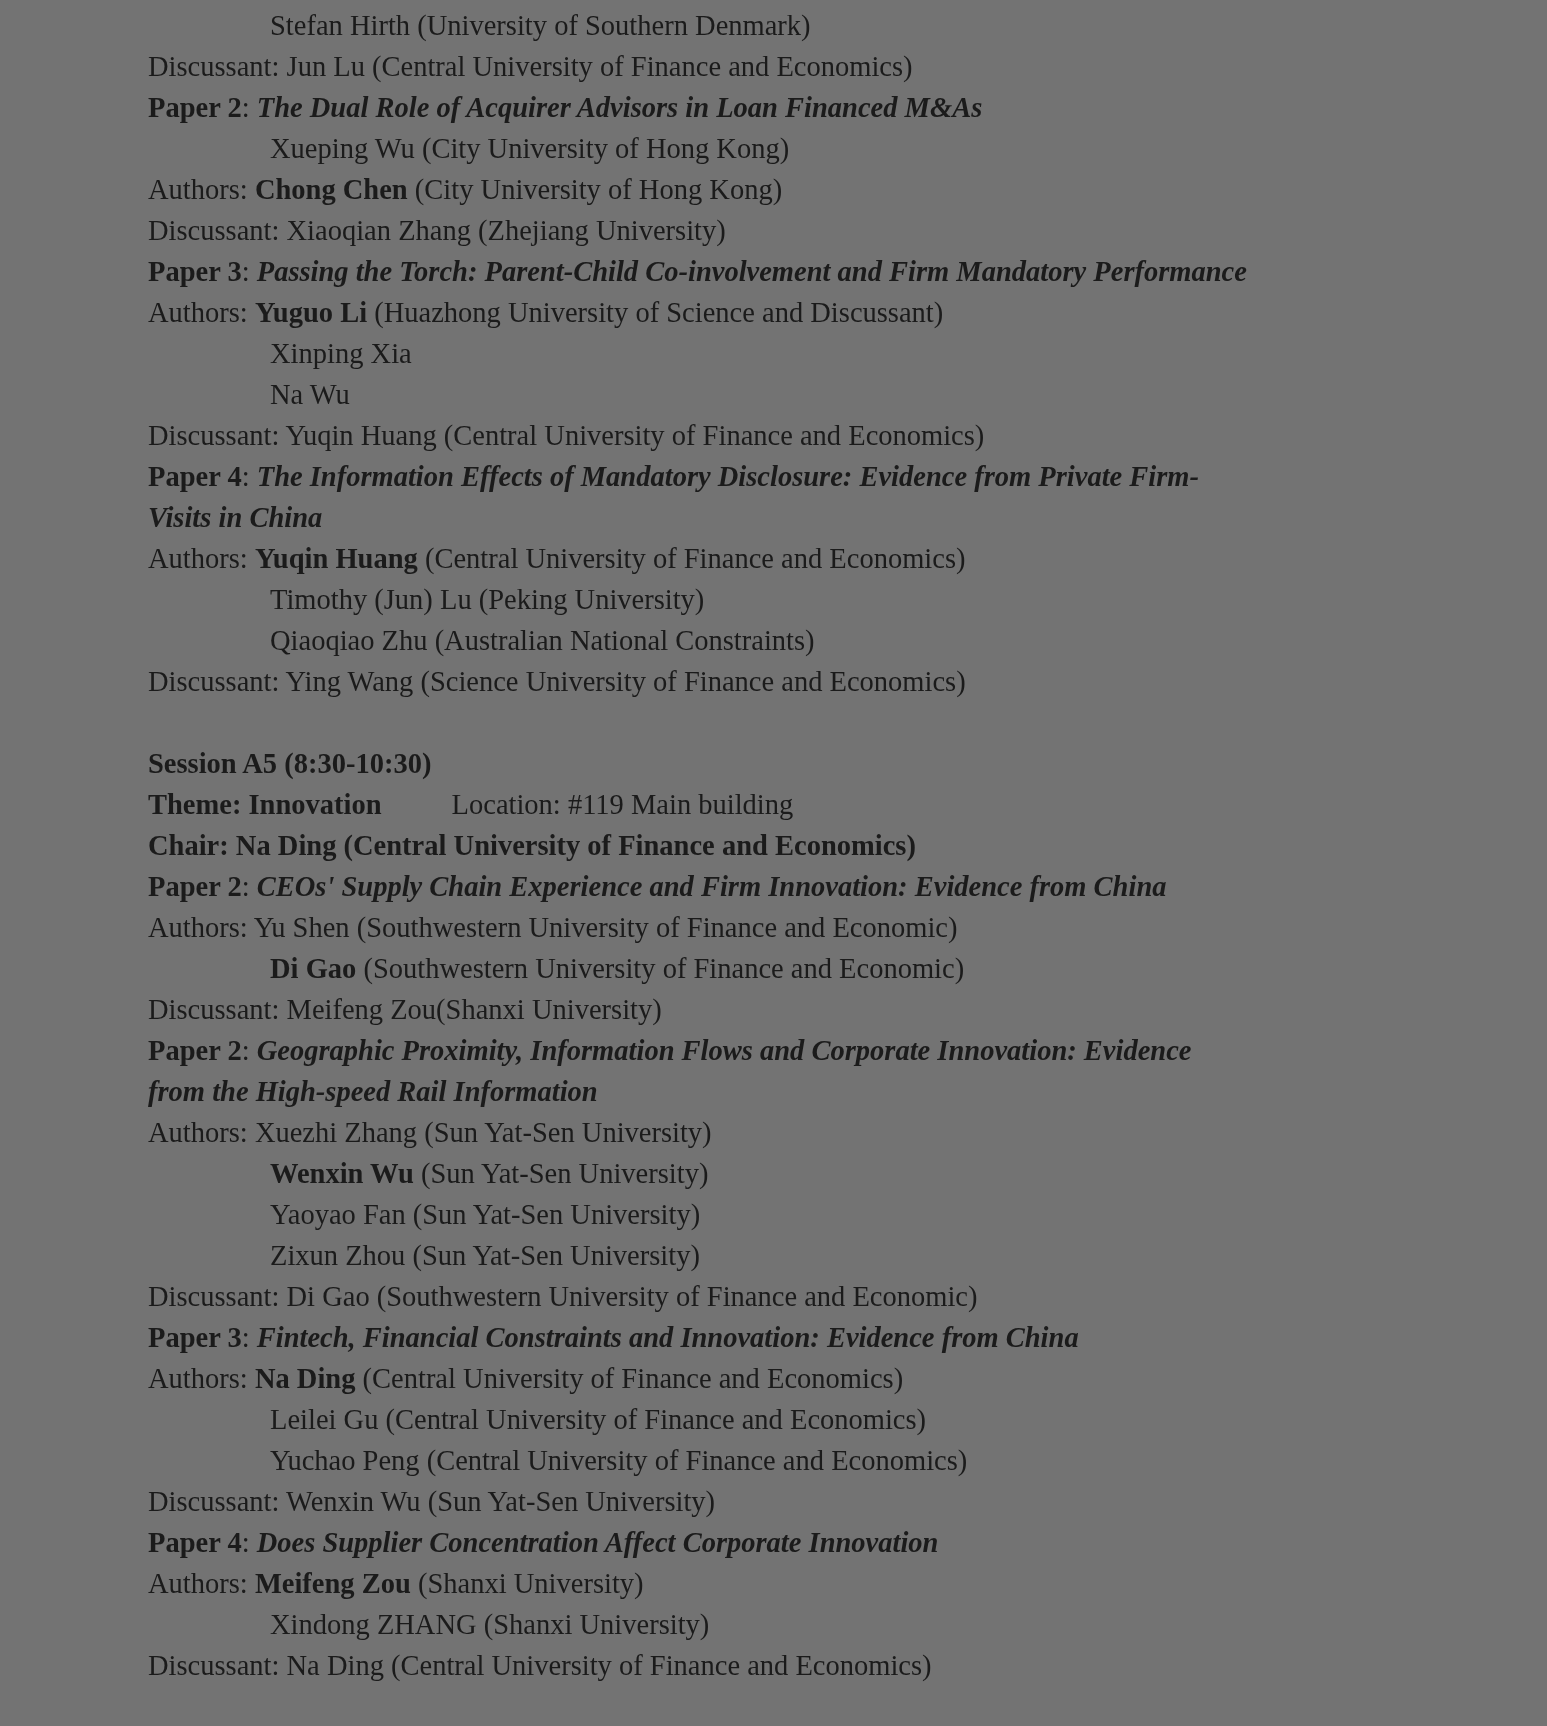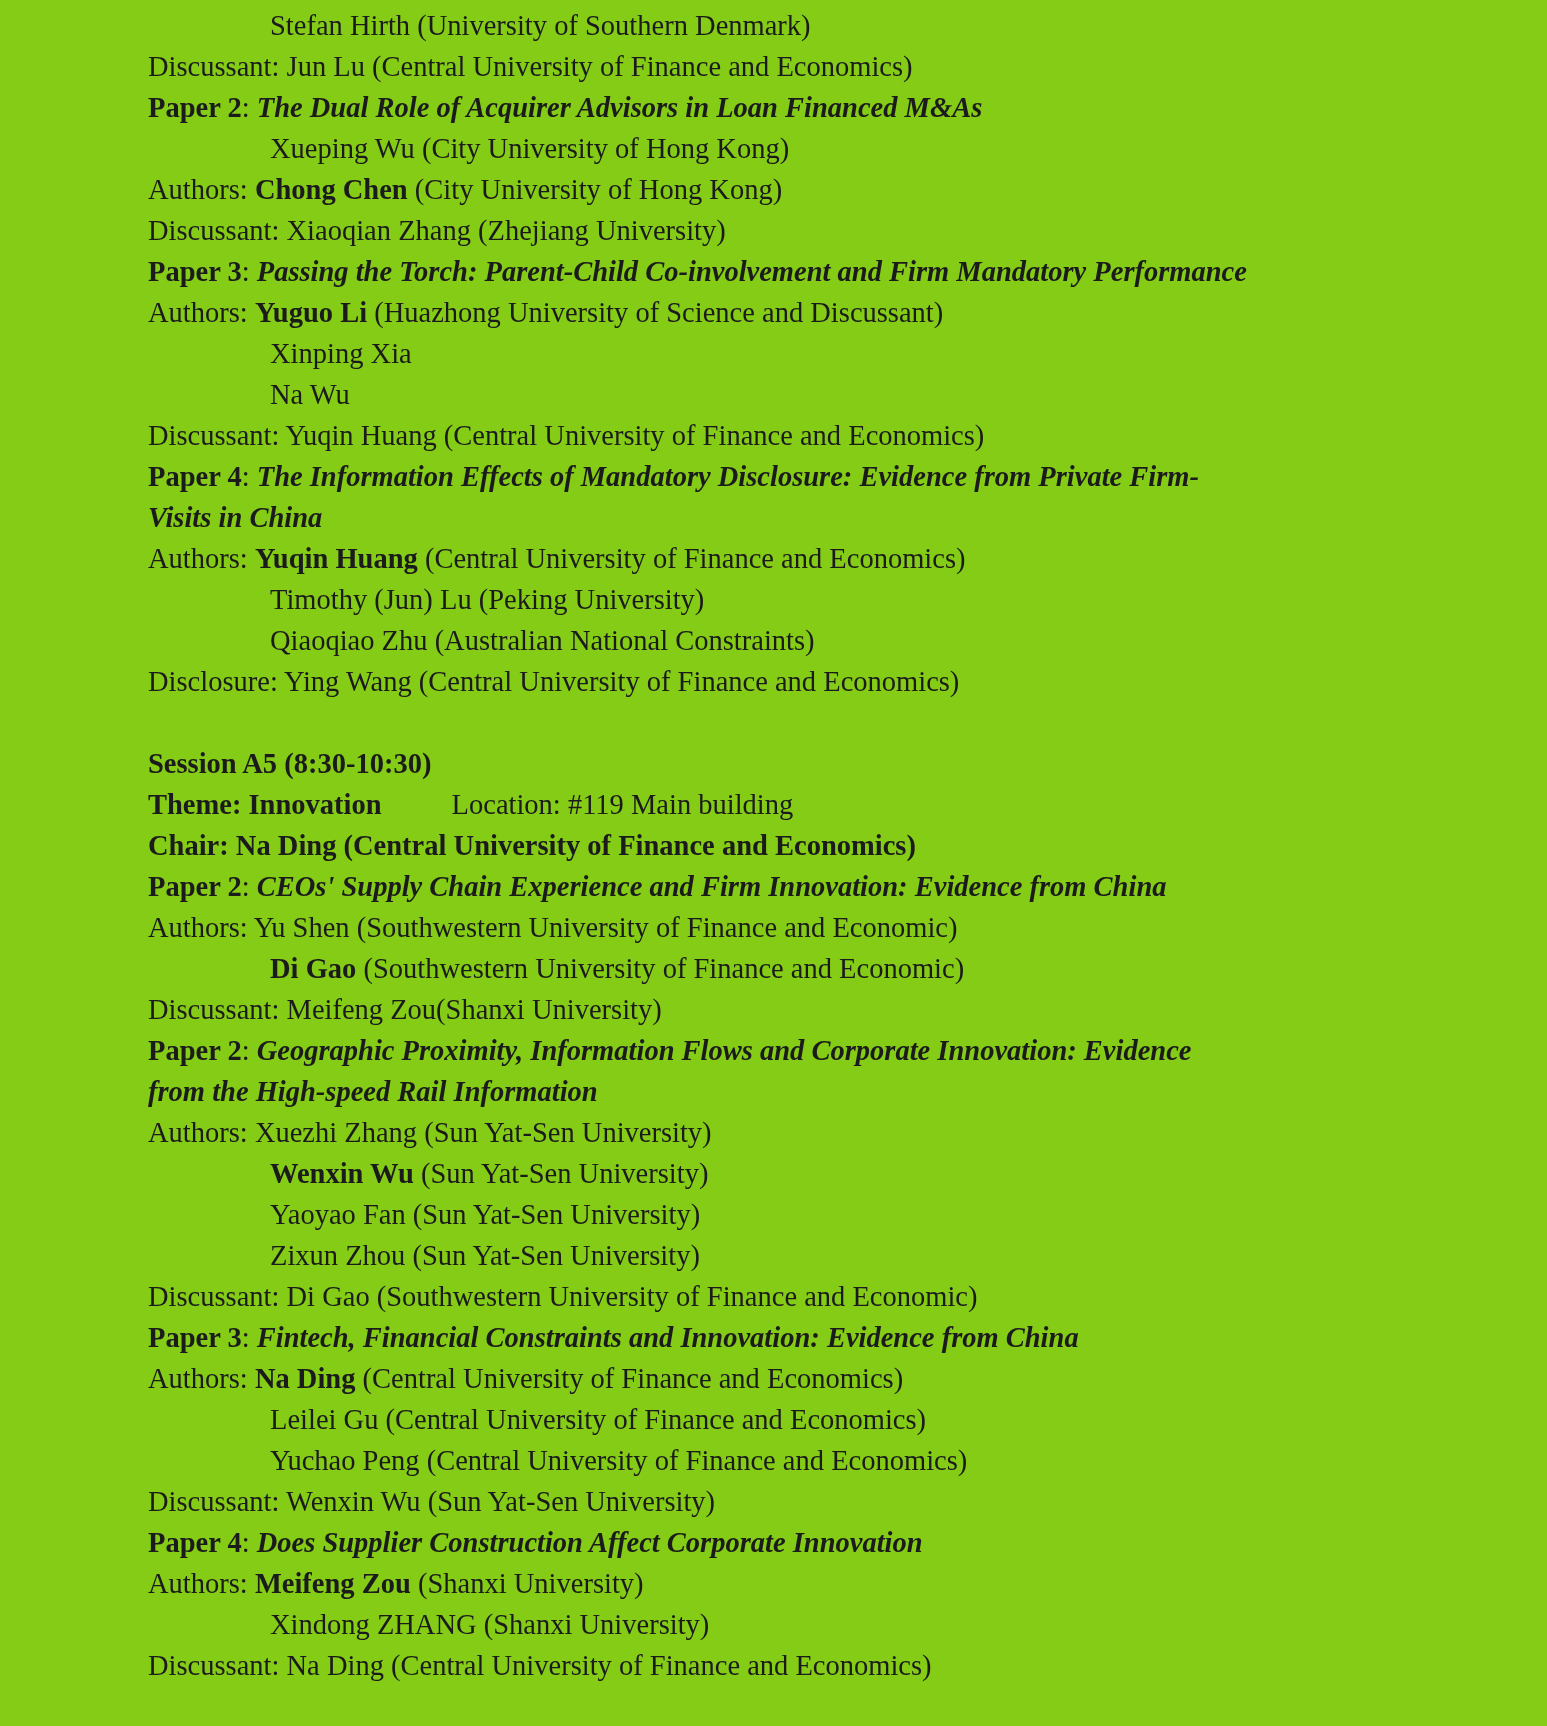--- a/index.html
+++ b/index.html
@@ -6,21 +6,21 @@
     margin: 0;
     padding: 0;
     background: #ffffff;
   }
   .page {
     position: relative;
     width: 1547px;
     height: 1726px;
     box-sizing: border-box;
     padding: 5px 40px 0 148px;
-    background: #84cc16;
+    background: #737373;
     color: #1b1b1b;
     font-family: "Liberation Serif", "DejaVu Serif", serif;
     font-size: 28.5px;
     line-height: 41px;
     overflow: hidden;
   }
   .line {
     white-space: pre-wrap;
   }
   .line.indent {
@@ -57,39 +57,39 @@
       <div class="line"><span class="seg-b">Paper 3</span><span class="seg-r">: </span><span class="seg-bi">Passing the Torch: Parent-Child Co-involvement and Firm Mandatory Performance</span></div>
       <div class="line"><span class="seg-r">Authors: </span><span class="seg-b">Yuguo Li</span><span class="seg-r"> (Huazhong University of Science and Discussant)</span></div>
       <div class="line indent"><span class="seg-r">Xinping Xia</span></div>
       <div class="line indent"><span class="seg-r">Na Wu</span></div>
       <div class="line"><span class="seg-r">Discussant: Yuqin Huang (Central University of Finance and Economics)</span></div>
       <div class="line"><span class="seg-b">Paper 4</span><span class="seg-r">: </span><span class="seg-bi">The Information Effects of Mandatory Disclosure: Evidence from Private Firm-</span></div>
       <div class="line"><span class="seg-bi">Visits in China</span></div>
       <div class="line"><span class="seg-r">Authors: </span><span class="seg-b">Yuqin Huang</span><span class="seg-r"> (Central University of Finance and Economics)</span></div>
       <div class="line indent"><span class="seg-r">Timothy (Jun) Lu (Peking University)</span></div>
       <div class="line indent"><span class="seg-r">Qiaoqiao Zhu (Australian National Constraints)</span></div>
-      <div class="line"><span class="seg-r">Disclosure: Ying Wang (Central University of Finance and Economics)</span></div>
+      <div class="line"><span class="seg-r">Discussant: Ying Wang (Science University of Finance and Economics)</span></div>
       <div class="line">&nbsp;</div>
       <div class="line"><span class="seg-b">Session A5 (8:30-10:30)</span></div>
       <div class="line"><span class="seg-b">Theme: Innovation</span><span class="seg-tab"></span><span class="seg-r">Location: #119 Main building</span></div>
       <div class="line"><span class="seg-b">Chair: Na Ding (Central University of Finance and Economics)</span></div>
       <div class="line"><span class="seg-b">Paper 2</span><span class="seg-r">: </span><span class="seg-bi">CEOs' Supply Chain Experience and Firm Innovation: Evidence from China</span></div>
       <div class="line"><span class="seg-r">Authors: Yu Shen (Southwestern University of Finance and Economic)</span></div>
       <div class="line indent"><span class="seg-b">Di Gao</span><span class="seg-r"> (Southwestern University of Finance and Economic)</span></div>
       <div class="line"><span class="seg-r">Discussant: Meifeng Zou(Shanxi University)</span></div>
       <div class="line"><span class="seg-b">Paper 2</span><span class="seg-r">: </span><span class="seg-bi">Geographic Proximity, Information Flows and Corporate Innovation: Evidence</span></div>
       <div class="line"><span class="seg-bi">from the High-speed Rail Information</span></div>
       <div class="line"><span class="seg-r">Authors: Xuezhi Zhang (Sun Yat-Sen University)</span></div>
       <div class="line indent"><span class="seg-b">Wenxin Wu</span><span class="seg-r"> (Sun Yat-Sen University)</span></div>
       <div class="line indent"><span class="seg-r">Yaoyao Fan (Sun Yat-Sen University)</span></div>
       <div class="line indent"><span class="seg-r">Zixun Zhou (Sun Yat-Sen University)</span></div>
       <div class="line"><span class="seg-r">Discussant: Di Gao (Southwestern University of Finance and Economic)</span></div>
       <div class="line"><span class="seg-b">Paper 3</span><span class="seg-r">: </span><span class="seg-bi">Fintech, Financial Constraints and Innovation: Evidence from China</span></div>
       <div class="line"><span class="seg-r">Authors: </span><span class="seg-b">Na Ding</span><span class="seg-r"> (Central University of Finance and Economics)</span></div>
       <div class="line indent"><span class="seg-r">Leilei Gu (Central University of Finance and Economics)</span></div>
       <div class="line indent"><span class="seg-r">Yuchao Peng (Central University of Finance and Economics)</span></div>
       <div class="line"><span class="seg-r">Discussant: Wenxin Wu (Sun Yat-Sen University)</span></div>
-      <div class="line"><span class="seg-b">Paper 4</span><span class="seg-r">: </span><span class="seg-bi">Does Supplier Construction Affect Corporate Innovation</span></div>
+      <div class="line"><span class="seg-b">Paper 4</span><span class="seg-r">: </span><span class="seg-bi">Does Supplier Concentration Affect Corporate Innovation</span></div>
       <div class="line"><span class="seg-r">Authors: </span><span class="seg-b">Meifeng Zou</span><span class="seg-r"> (Shanxi University)</span></div>
       <div class="line indent"><span class="seg-r">Xindong ZHANG (Shanxi University)</span></div>
       <div class="line"><span class="seg-r">Discussant: Na Ding (Central University of Finance and Economics)</span></div>
     </div>
 </div>
 
 </body></html>

